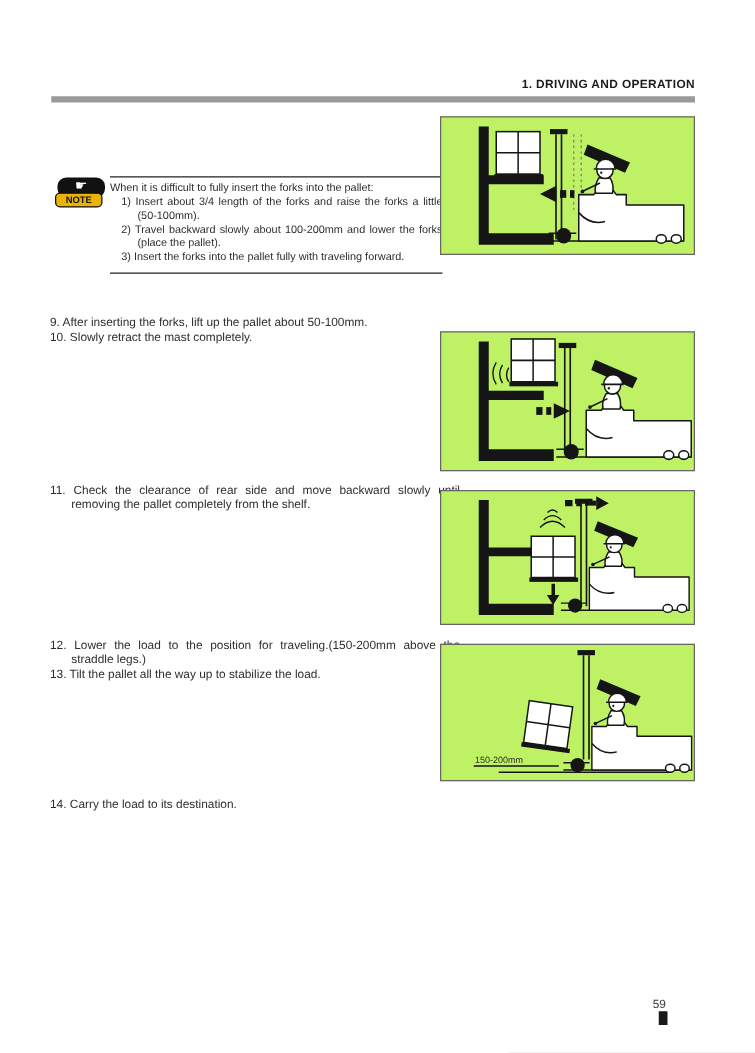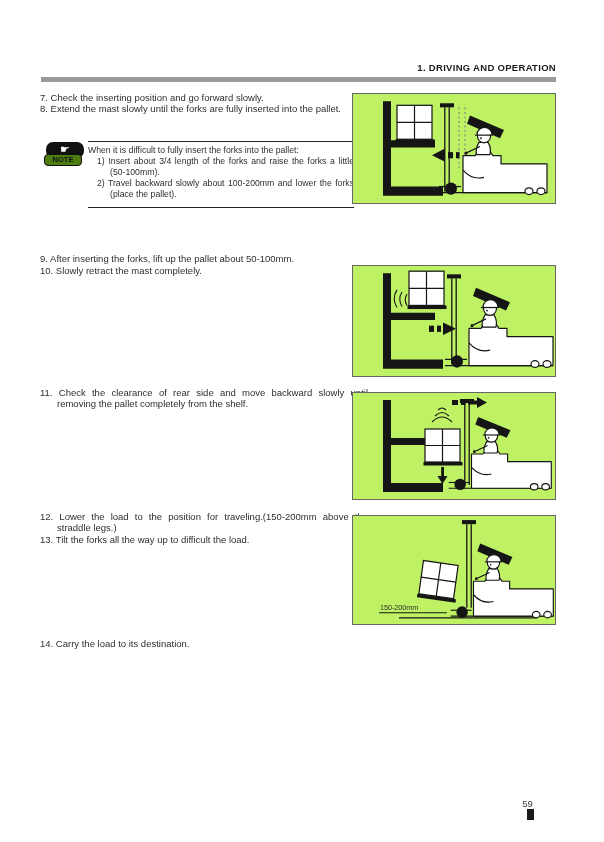--- a/index.html
+++ b/index.html
@@ -30,21 +30,21 @@
   .s13 { top:534px; }
   .s14 { top:638px; }
 
   .note-icon { position:absolute; left:46px; top:142px; width:40px; }
   .hand-pill {
     width:38px; height:16px; background:#111; border-radius:7px;
     color:#fff; text-align:center; font-size:11px; line-height:15px;
   }
   .note-tag {
     position:relative; margin-top:-4px; margin-left:-2px; width:36px;
-    background:#4d7c0f; border:1.2px solid #111; border-radius:4px;
+    background:#eab308; border:1.2px solid #111; border-radius:4px;
     font-size:7.5px; font-weight:bold; text-align:center; line-height:10px;
     color:#111;
   }
   .note-body {
     position:absolute; left:88px; top:141px; width:266px;
     border-top:1.5px solid #222; border-bottom:1.5px solid #222;
     padding:3px 0 7px 0;
     font-size:8.7px; line-height:11px; text-align:justify; color:#2e2e2e;
   }
   .note-item { margin-left:9px; padding-left:13px; text-indent:-13px; }
@@ -67,38 +67,37 @@
   .page-num .bar { width:7px; height:20px; background:#1a1a1a; }
 </style>
 </head>
 <body>
 
 <div class="page">
 
   <div class="header-title">1. DRIVING AND OPERATION</div>
   <div class="header-bar"></div>
 
-  <div class="step s7"><span>7.</span> <span>Check the inserting position and go forward slowly.</span></div>
-  <div class="step s8"><span>8.</span> <span>Extend the mast slowly until the forks are fully inserted into the pallet.</span></div>
 
   <div class="note-icon">
     <div class="hand-pill">☛</div>
     <div class="note-tag">NOTE</div>
   </div>
   <div class="note-body">
     <div class="note-intro">When it is difficult to fully insert the forks into the pallet:</div>
     <div class="note-item"><span>1)</span> <span>Insert about 3/4 length of the forks and raise the forks a little (50-100mm).</span></div>
     <div class="note-item"><span>2)</span> <span>Travel backward slowly about 100-200mm and lower the forks (place the pallet).</span></div>
+    <div class="note-item"><span>3)</span> <span>Insert the forks into the pallet fully with traveling forward.</span></div>
   </div>
 
   <div class="step s9"><span>9.</span> <span>After inserting the forks, lift up the pallet about 50-100mm.</span></div>
   <div class="step s10"><span>10.</span> <span>Slowly retract the mast completely.</span></div>
   <div class="step s11"><span>11.</span> <span>Check the clearance of rear side and move backward slowly until removing the pallet completely from the shelf.</span></div>
   <div class="step s12"><span>12.</span> <span>Lower the load to the position for traveling.(150-200mm above the straddle legs.)</span></div>
-  <div class="step s13"><span>13.</span> <span>Tilt the forks all the way up to difficult the load.</span></div>
+  <div class="step s13"><span>13.</span> <span>Tilt the pallet all the way up to stabilize the load.</span></div>
   <div class="step s14"><span>14.</span> <span>Carry the load to its destination.</span></div>
 
   <svg width="0" height="0" style="position:absolute" aria-hidden="true">
     <defs>
       <g id="g-shelf">
         <path d="M30,7 H38 V45 H82 V52 H38 V90 H90 V99 H30 Z" fill="#151515"></path>
       </g>
       <g id="g-box" stroke="#151515" stroke-width="1.2" fill="none">
         <rect x="0" y="0" width="35" height="33" fill="#fff"></rect>
         <line x1="17.5" y1="0" x2="17.5" y2="33"></line>

